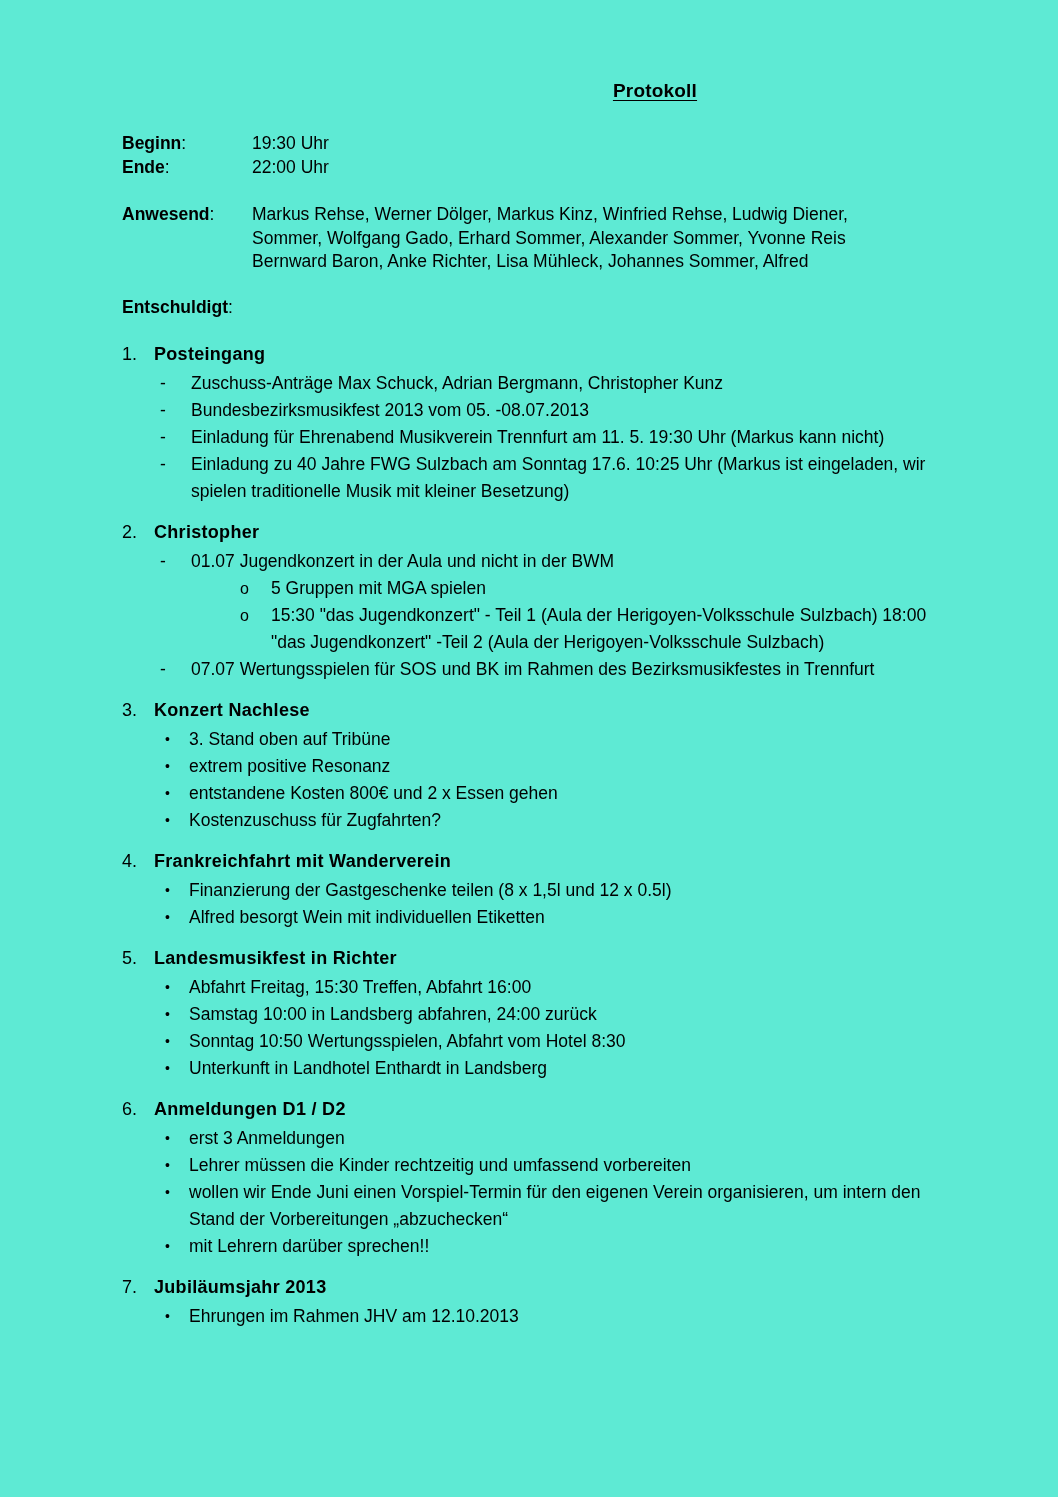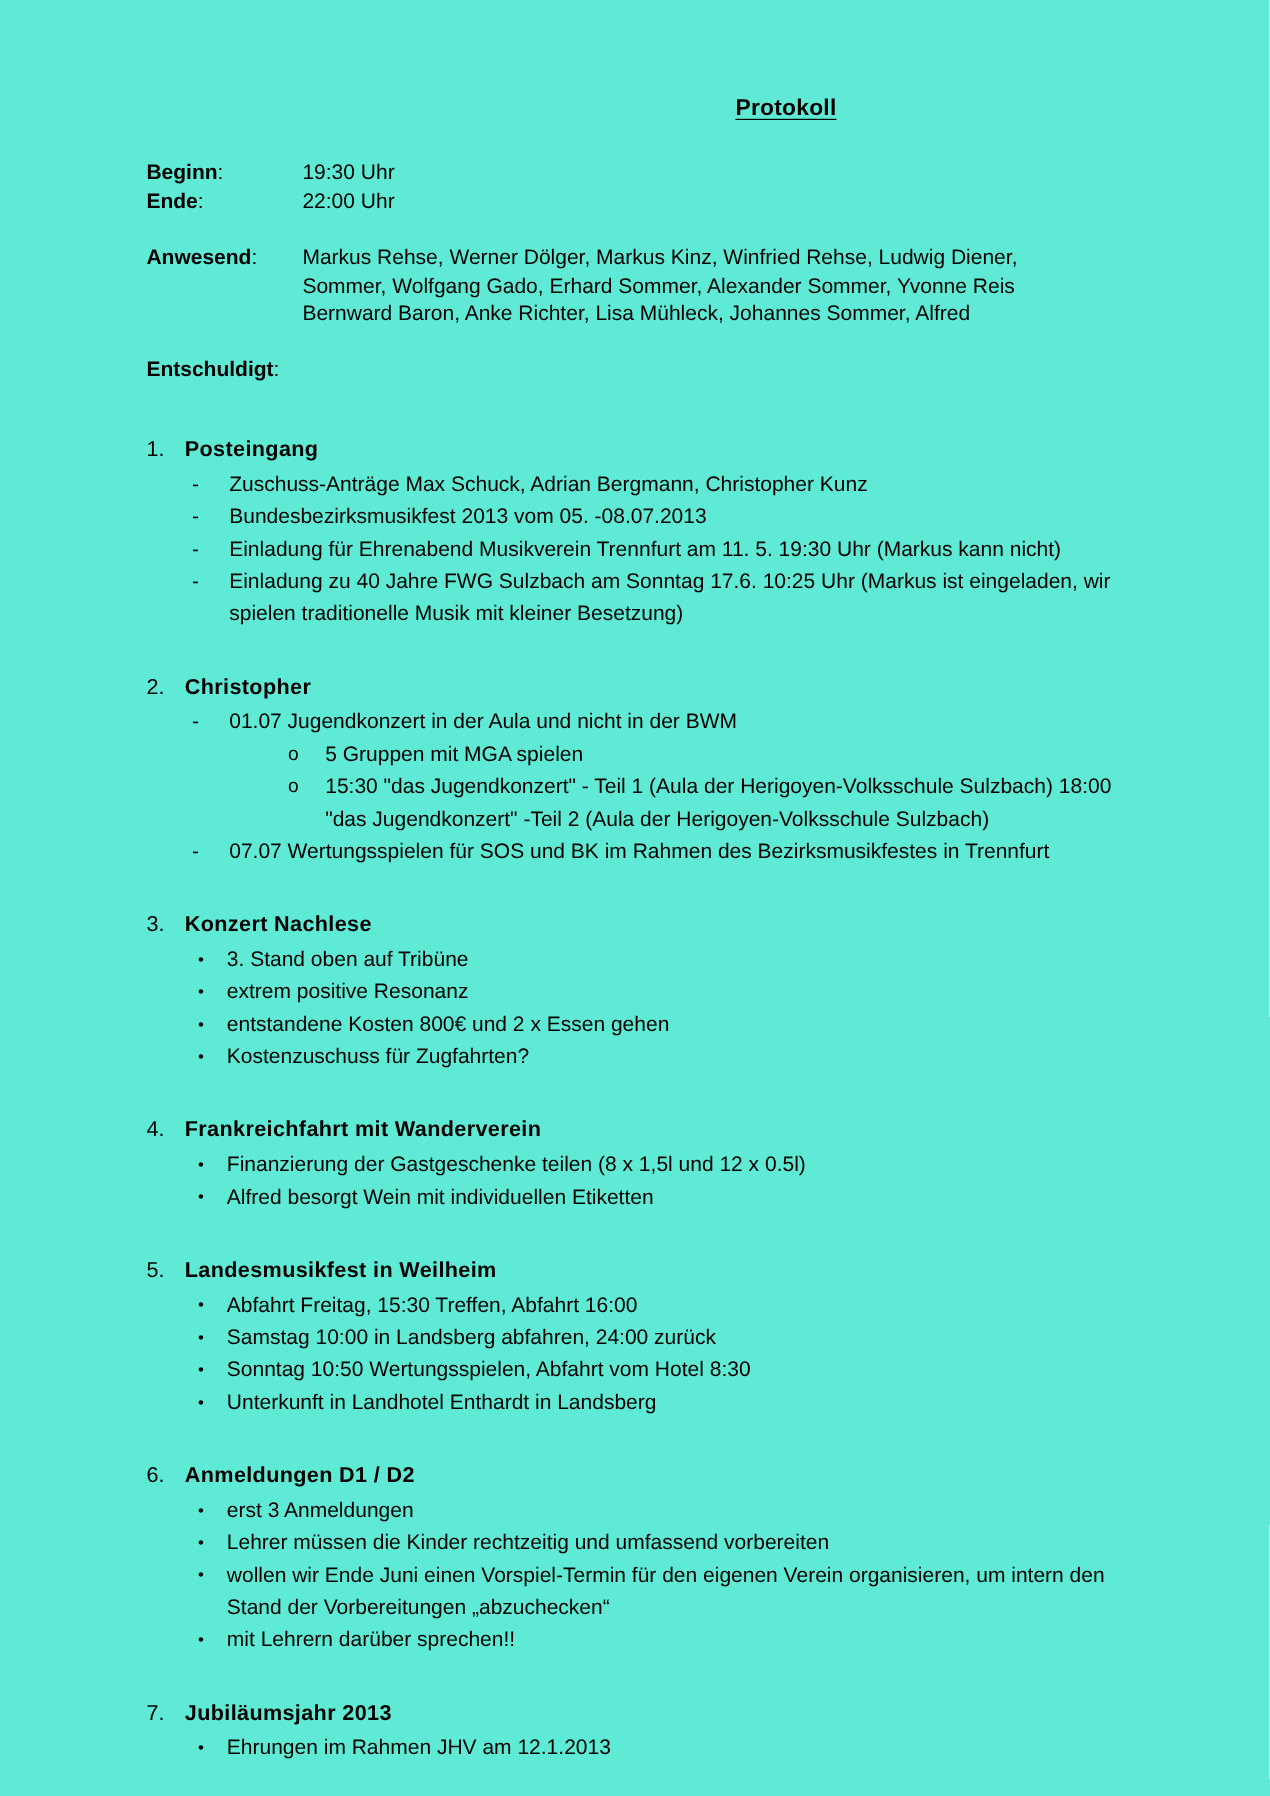--- a/index.html
+++ b/index.html
@@ -79,21 +79,21 @@
     align-items: baseline;
     font-weight: bold;
     font-size: 18px;
     line-height: 26px;
     margin-bottom: 3px;
   }
   .section-num {
     flex: 0 0 32px;
     font-weight: normal;
   }
-  .section-title { flex: 1 1 auto; letter-spacing: 0.3px; margin-top: 20px; }
+  .section-title { flex: 1 1 auto; letter-spacing: 0.3px; }
 
   
   ul.items {
     list-style: none;
     margin: 0;
     padding: 0;
   }
   li.item {
     display: flex;
     align-items: flex-start;
@@ -247,21 +247,21 @@
             </li>
             <li class="item lvl-bullet">
               <span class="marker">•</span>
               <span class="itext">Alfred besorgt Wein mit individuellen Etiketten</span>
             </li>
           </ul>
         </div>
         <div class="section">
           <div class="section-head">
             <div class="section-num">5.</div>
-            <div class="section-title">Landesmusikfest in Weilheim</div>
+            <div class="section-title">Landesmusikfest in Richter</div>
           </div>
           <ul class="items">
             <li class="item lvl-bullet">
               <span class="marker">•</span>
               <span class="itext">Abfahrt Freitag, 15:30 Treffen, Abfahrt 16:00</span>
             </li>
             <li class="item lvl-bullet">
               <span class="marker">•</span>
               <span class="itext">Samstag 10:00 in Landsberg abfahren, 24:00 zurück</span>
             </li>
@@ -300,20 +300,20 @@
           </ul>
         </div>
         <div class="section">
           <div class="section-head">
             <div class="section-num">7.</div>
             <div class="section-title">Jubiläumsjahr 2013</div>
           </div>
           <ul class="items">
             <li class="item lvl-bullet">
               <span class="marker">•</span>
-              <span class="itext">Ehrungen im Rahmen JHV am 12.1.2013</span>
+              <span class="itext">Ehrungen im Rahmen JHV am 12.10.2013</span>
             </li>
           </ul>
         </div>
       </div>
 
   </div>
 </div>
 
 </body></html>

